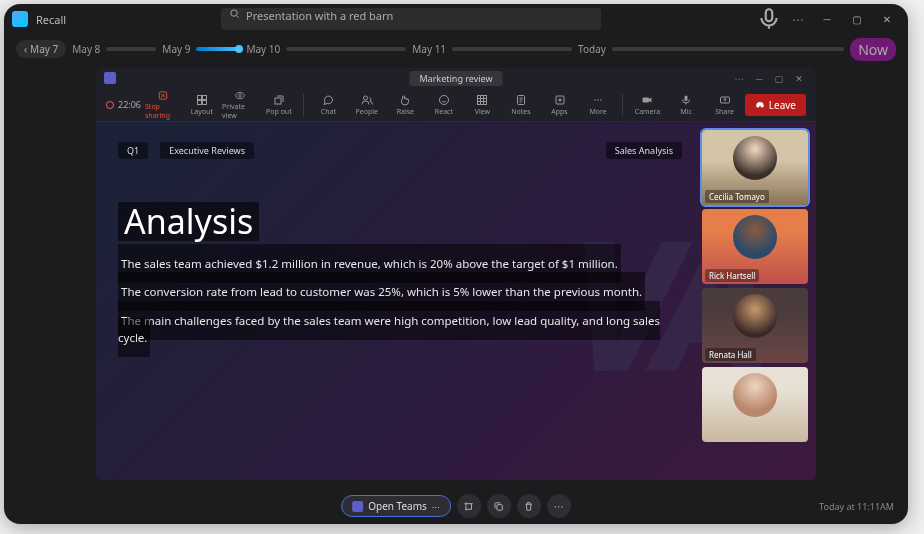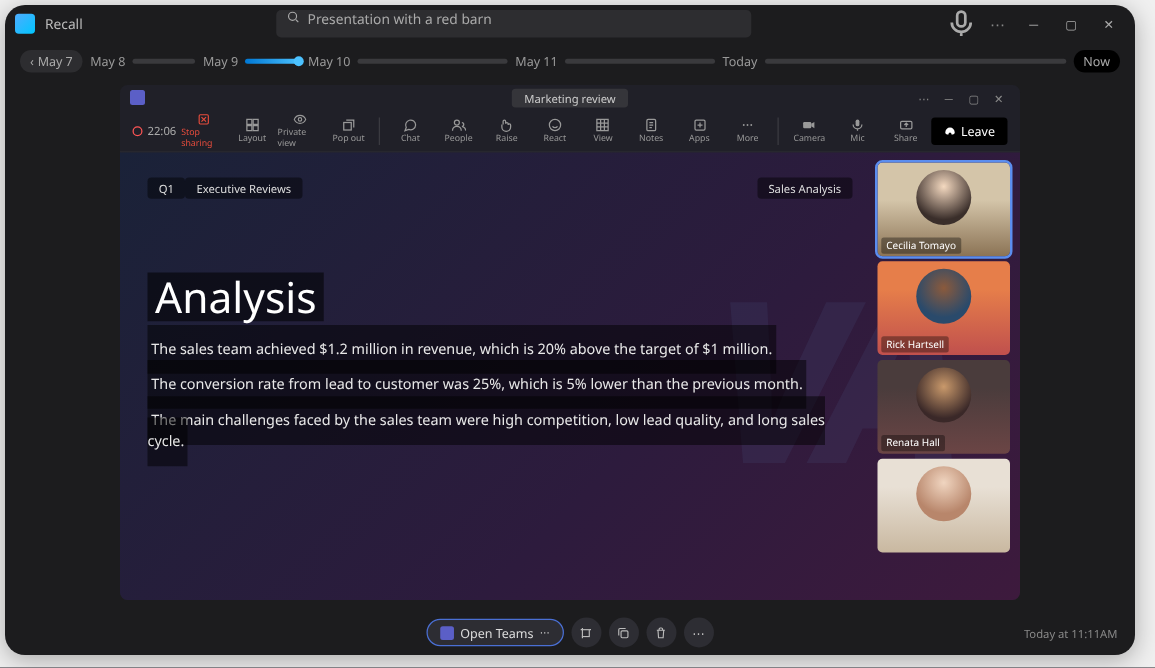--- a/index.html
+++ b/index.html
@@ -13,42 +13,42 @@
 .searchbox svg{width:11px;height:11px;margin-right:6px}
 .titlebar .wincontrols{display:flex;gap:4px}
 .wincontrols .dots{color:#888;font-size:12px;padding:2px 6px}
 .wincontrols .wc{width:26px;height:20px;display:flex;align-items:center;justify-content:center;color:#aaa;font-size:10px}
 .timeline{height:30px;display:flex;align-items:center;padding:0 12px;gap:6px;color:#aaa;font-size:10px}
 .timeline .navback{background:#2d2d30;padding:2px 8px;border-radius:10px;display:flex;align-items:center;gap:3px}
 .timeline .tday{color:#999;font-size:10px}
 .timeline .tbar{height:4px;background:#3a3a3d;border-radius:2px}
 .timeline .tbar.active{background:linear-gradient(90deg,#0078d4,#4cc2ff);position:relative}
 .timeline .tbar.active::after{content:'';position:absolute;right:-3px;top:-2px;width:8px;height:8px;background:#4cc2ff;border-radius:50%}
-.timeline .nowbtn{background:#000000;padding:2px 8px;border-radius:10px;font-size:10px}
+.timeline .nowbtn{background:#701a75;padding:2px 8px;border-radius:10px;font-size:14px}
 .content{flex:1;display:flex;justify-content:center;padding:4px 50px 8px 50px;position:relative}
 .snapshot{width:720px;background:#202028;border-radius:6px;display:flex;flex-direction:column;overflow:hidden;position:relative}
 .teamsbar{height:20px;display:flex;align-items:center;padding:0 8px;color:#aaa;font-size:9px}
 .teamsbar .ticon{width:12px;height:12px;background:#5b5fc7;border-radius:2px;margin-right:auto}
 .teamstitle{position:absolute;left:50%;transform:translateX(-50%);background:#35353a;padding:1px 10px;border-radius:3px;font-size:9px;color:#ccc}
 .teamsbar .twc{display:flex;gap:2px;margin-left:auto}
 .teamsbar .twc span{width:18px;text-align:center;font-size:9px;color:#888}
 .teamstoolbar{height:34px;display:flex;align-items:center;padding:0 10px;gap:2px;border-bottom:1px solid #2a2a30}
 .teamstoolbar .rec{display:flex;align-items:center;gap:4px;color:#aaa;font-size:9px}
 .teamstoolbar .recdot{width:8px;height:8px;border:1px solid #ff5555;border-radius:50%}
 .teamstoolbar .spacer{flex:1}
 .tbtn{display:flex;flex-direction:column;align-items:center;justify-content:center;width:40px;height:30px;color:#999;font-size:7px;gap:1px}
 .tbtn.red{color:#e74c3c}
 .tbtn svg{width:12px;height:12px}
 .tbtn.red svg{stroke:#e74c3c}
 .teamstoolbar .divider{width:1px;height:22px;background:#3a3a40;margin:0 4px}
-.leavebtn{background:#000000;color:#fff;padding:4px 10px;border-radius:3px;font-size:10px;display:flex;align-items:center;gap:4px}
+.leavebtn{background:#b91c1c;color:#fff;padding:4px 10px;border-radius:3px;font-size:10px;display:flex;align-items:center;gap:4px}
 .teamsbody{flex:1;display:flex;padding:8px;gap:6px;background:linear-gradient(135deg,#1a2238,#2d1b3d 60%,#3d1a3d);position:relative;overflow:hidden}
 .watermark{position:absolute;right:63px;top:50%;transform:translateY(-50%);font-size:180px;font-weight:800;color:rgba(80,100,150,0.15);letter-spacing:-20px;font-style:italic;pointer-events:none}
 .slide{flex:1;padding:12px 14px;color:#fff;position:relative;z-index:1}
-.tags{display:flex;gap:0;margin-bottom:20px}
+.tags{display:flex;gap:12px;margin-bottom:4px}
 .tag{background:rgba(0,0,0,0.45);padding:2px 9px;border-radius:3px;font-size:9px;color:#ddd}
 .tag.right{margin-left:auto}
 .slidetitle{font-size:34px;font-weight:400;line-height:1.15;margin-bottom:14px}
 .slidetitle span{background:rgba(0,0,0,0.55);padding:0 6px;display:inline-block}
 .slidepara{font-size:11.5px;line-height:1.5;margin-bottom:11px;color:#e8e8e8}
 .slidepara span{background:rgba(0,0,0,0.5);padding:12px 3px}
 .participants{width:106px;display:flex;flex-direction:column;gap:4px;z-index:1}
 .participant{height:75px;border-radius:4px;position:relative;overflow:hidden;display:flex;align-items:flex-end}
 .participant .pname{position:absolute;bottom:2px;left:3px;font-size:8px;color:#fff;background:rgba(0,0,0,0.35);padding:1px 4px;border-radius:2px}
 .participant.active{outline:2px solid #5b8def}

